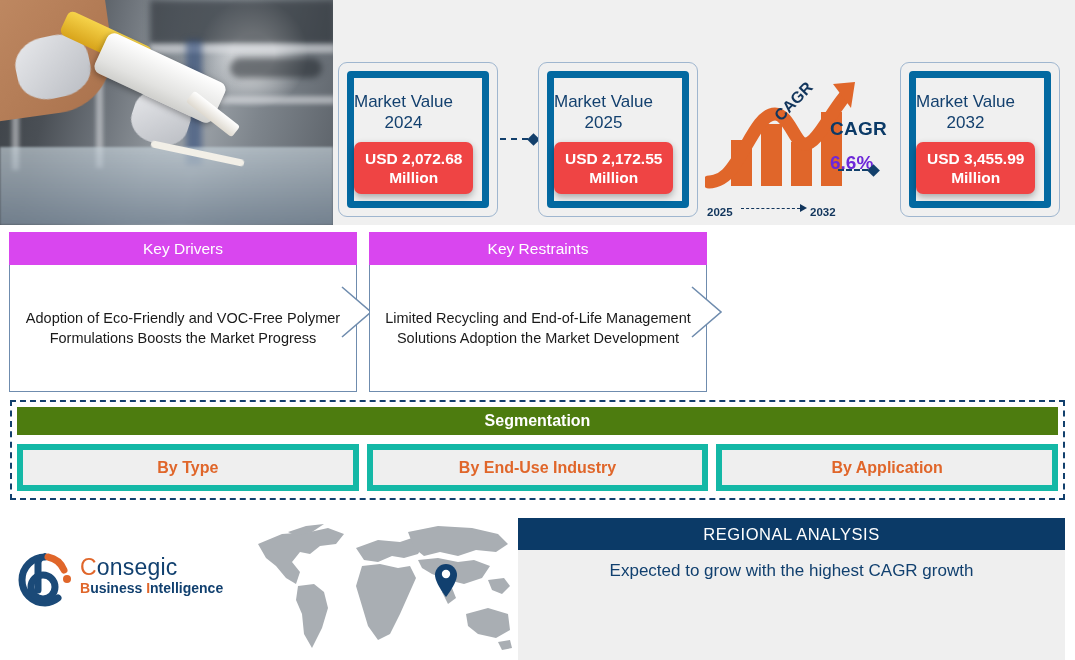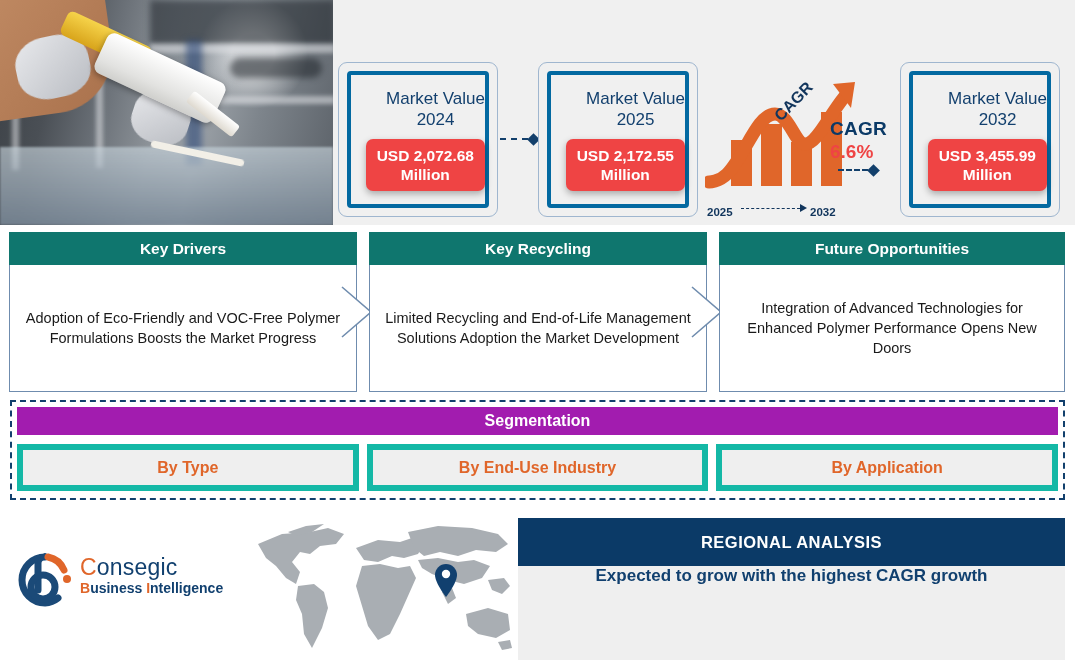--- a/index.html
+++ b/index.html
@@ -40,87 +40,87 @@
     transform:rotate(12deg);border-radius:4px;filter:blur(.4px);}
 
   
   .title{position:absolute;left:333px;top:12px;width:742px;text-align:center;
     color:#e0662a;font-size:28px;font-weight:bold;letter-spacing:.1px;}
 
   
   .mv-card{position:absolute;top:62px;width:160px;height:155px;
     border:1.5px solid #9fb6cf;border-radius:9px;background:#f0f0f0;box-sizing:border-box;}
   .mv-inner{position:absolute;left:8px;top:8px;right:8px;bottom:8px;
-    border:4px solid #0369a1;border-radius:4px;background:#f0f0f0;box-sizing:border-box;
-    display:flex;flex-direction:column;align-items:flex-end;}
+    border:7px solid #0369a1;border-radius:4px;background:#f0f0f0;box-sizing:border-box;
+    display:flex;flex-direction:column;align-items:flex-start;}
   .mv-label{color:#13406e;font-size:17px;line-height:21px;text-align:center;margin-top:13px;}
   .mv-pill{margin-top:9px;background:#ef4444;color:#ffffff;border-radius:7px;
     padding:7px 11px;text-align:center;font-size:15.5px;font-weight:bold;line-height:19px;
     box-shadow:0 3px 7px rgba(0,0,0,.30);}
   #card2024{left:338px;}
   #card2025{left:538px;}
   #card2032{left:900px;}
 
   .dash-link{position:absolute;height:10px;display:flex;align-items:center;}
   .dash-link .ln{height:0;border-top:2px dashed #123f6b;flex:1;}
   .dash-link .dia{width:9px;height:9px;background:#123f6b;transform:rotate(45deg);margin-left:1px;}
   #link1{left:500px;top:134px;width:38px;}
   #link2{left:838px;top:165px;width:40px;}
 
   
   .cagr-wrap{position:absolute;left:705px;top:78px;width:200px;height:138px;}
   .cagr-text{position:absolute;left:125px;top:40px;}
   .cagr-text .c1{color:#0b3a67;font-size:19px;font-weight:bold;letter-spacing:.3px;}
-  .cagr-text .c2{color:#ef4444;font-size:19px;font-weight:bold;margin-top:1px;}
+  .cagr-text .c2{color:#6d28d9;font-size:19px;font-weight:bold;margin-top:12px;}
   .yr{position:absolute;bottom:-2px;color:#11355c;font-size:11.5px;font-weight:bold;}
   #yr1{left:2px;}
   #yr2{left:105px;}
   .yr-arrow{position:absolute;left:36px;bottom:4px;width:66px;height:8px;display:flex;align-items:center;}
   .yr-arrow .ln{flex:1;border-top:1.6px dashed #11355c;}
   .yr-arrow .tip{width:0;height:0;border-left:7px solid #11355c;border-top:4px solid transparent;border-bottom:4px solid transparent;}
 
   
   .kb{position:absolute;top:232px;height:160px;box-sizing:border-box;}
-  .kb-head{height:33px;background:#0f766e;color:#fff;font-size:15.5px;font-weight:bold;
+  .kb-head{height:33px;background:#d946ef;color:#fff;font-size:15.5px;font-weight:normal;
     display:flex;align-items:center;justify-content:center;}
   .kb-body{position:relative;height:127px;background:#ffffff;border:1px solid #6f8cae;border-top:none;
     box-sizing:border-box;display:flex;align-items:center;justify-content:center;padding:6px 14px;}
   .kb-body p{margin:0;text-align:center;color:#1a1a1a;font-size:14.5px;line-height:20px;}
   #kb1{left:9px;width:348px;}
   #kb2{left:369px;width:338px;}
   #kb3{left:719px;width:346px;}
   .chev{position:absolute;top:286px;width:34px;height:52px;}
   .chev svg{display:block;}
   #chev1{left:341px;}
   #chev2{left:691px;}
 
   
   .seg{position:absolute;left:10px;top:400px;width:1055px;height:100px;
     border:2px dashed #12406d;box-sizing:border-box;padding:5px;background:#fff;}
-  .seg-head{height:28px;background:#a21caf;color:#fff;font-size:16px;font-weight:bold;
+  .seg-head{height:28px;background:#4d7c0f;color:#fff;font-size:16px;font-weight:bold;
     display:flex;align-items:center;justify-content:center;}
   .seg-row{display:flex;gap:8px;margin-top:9px;}
   .seg-cell{flex:1;height:47px;background:#efefef;border:6px solid #14b8a6;box-sizing:border-box;
     display:flex;align-items:center;justify-content:center;color:#e0662a;font-size:16px;font-weight:bold;}
 
   
   .logo{position:absolute;left:12px;top:548px;width:230px;height:70px;}
   .logo-text{position:absolute;left:68px;top:6px;}
   .logo-name{font-size:23px;font-weight:normal;color:#11406f;letter-spacing:.2px;}
   .logo-name .o{color:#e0662a;}
   .logo-sub{font-size:14px;font-weight:bold;color:#11406f;margin-top:-1px;}
   .logo-sub .o{color:#e0662a;}
 
   .map{position:absolute;left:252px;top:522px;width:268px;height:136px;}
 
   .ra{position:absolute;left:518px;top:518px;width:547px;height:142px;background:#efefef;}
-  .ra-head{height:48px;background:#0b3a67;color:#fff;font-size:16.5px;font-weight:bold;letter-spacing:.5px;
+  .ra-head{height:32px;background:#0b3a67;color:#fff;font-size:16.5px;font-weight:normal;letter-spacing:.5px;
     display:flex;align-items:center;justify-content:center;}
   .ra-region{text-align:center;color:#e0662a;font-size:28px;font-weight:bold;margin-top:20px;}
-  .ra-note{text-align:center;color:#11406f;font-size:17px;margin-top:0;font-weight:bold;}
+  .ra-note{text-align:center;color:#11406f;font-size:17px;margin-top:11px;}
 </style>
 </head>
 <body>
 
 <div class="page">
 
   <div class="top-band"></div>
 
   <div class="photo">
     <div class="ph-dark" style="left:150px;top:0;width:185px;height:44px;"></div>
@@ -219,37 +219,31 @@
         <p>Adoption of Eco-Friendly and VOC-Free Polymer Formulations Boosts the Market Progress</p>
       </div>
   </div>
   <div class="chev" id="chev1">
     <svg width="34" height="52" viewBox="0 0 34 52">
         <polyline points="1,1 30,26 1,51" fill="#fff" stroke="#6f8cae" stroke-width="1.6"></polyline>
       </svg>
   </div>
 
   <div class="kb" id="kb2">
-    <div class="kb-head">Key Recycling</div>
+    <div class="kb-head">Key Restraints</div>
     <div class="kb-body">
         <p>Limited Recycling and End-of-Life Management Solutions Adoption the Market Development</p>
       </div>
   </div>
   <div class="chev" id="chev2">
     <svg width="34" height="52" viewBox="0 0 34 52">
         <polyline points="1,1 30,26 1,51" fill="#fff" stroke="#6f8cae" stroke-width="1.6"></polyline>
       </svg>
   </div>
 
-  <div class="kb" id="kb3">
-    <div class="kb-head">Future Opportunities</div>
-    <div class="kb-body">
-        <p>Integration of Advanced Technologies for Enhanced Polymer Performance Opens New Doors</p>
-      </div>
-  </div>
 
   <div class="seg">
     <div class="seg-head">Segmentation</div>
     <div class="seg-row">
       <div class="seg-cell">By Type</div>
       <div class="seg-cell">By End-Use Industry</div>
       <div class="seg-cell">By Application</div>
     </div>
   </div>
 

